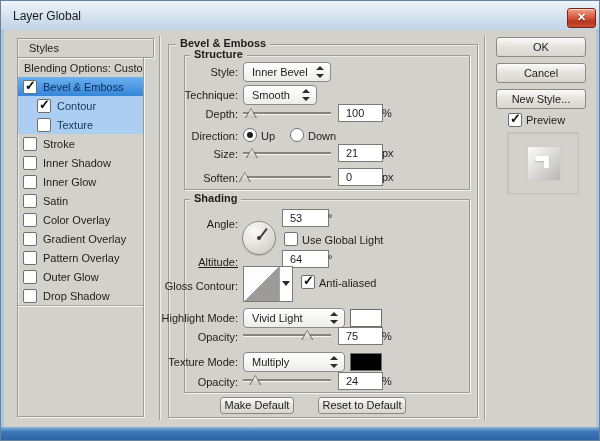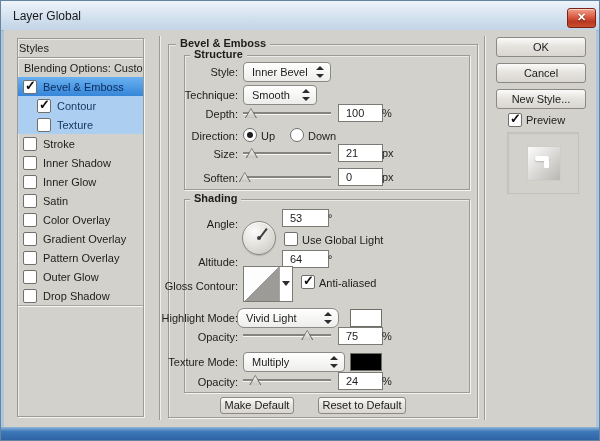--- a/index.html
+++ b/index.html
@@ -43,21 +43,21 @@
   .slider .track{position:absolute;left:0;right:0;top:4px;height:2px;background:#86847f;
                  box-shadow:0 1px 0 rgba(255,255,255,.8);}
   .slider .thumb{position:absolute;top:0;width:12px;height:10px;margin-left:-6px;
                  clip-path:polygon(50% 0,100% 100%,0 100%);background:#5f5d59;}
   .slider .thumb::after{content:"";position:absolute;left:1px;top:1px;width:10px;height:9px;
                  clip-path:polygon(50% 0,100% 100%,0 100%);background:linear-gradient(#f2f0ec,#c8c6c1);}
   .vsep{position:absolute;width:0;border-left:1px solid #9d9b95;border-right:1px solid #f0efeb;}
   .swatch{position:absolute;width:30px;height:16px;border:1px solid #6f6d68;cursor:pointer;}
 
   
-  .styles-header{position:absolute;left:17px;top:38px;width:124px;height:18px;line-height:18px;padding-left:1px;}
+  .styles-header{position:absolute;left:17px;top:38px;width:124px;height:18px;line-height:18px;padding-left:11px;}
   .styles-list{position:absolute;left:17px;top:57px;width:125px;height:358px;overflow:hidden;}
   .srow{position:relative;height:19px;display:flex;align-items:center;cursor:pointer;}
   .srow .rcb{position:relative;width:12px;height:12px;background:#fff;border:1px solid #6f6f6b;
              border-radius:2px;margin-left:5px;flex:none;}
   .srow.child .rcb{margin-left:19px;}
   .srow .rcb .mark{position:absolute;left:1px;top:-3px;font-size:13px;font-weight:bold;color:#0d0d0d;}
   .srow .slabel{margin-left:6px;white-space:nowrap;}
   .srow.noCb .slabel{margin-left:6px;}
   .srow.selected{background:linear-gradient(#6ab1f1,#3585d9);}
   .srow.selected .slabel{color:#0b2c5c;}
@@ -217,36 +217,36 @@
   <span class="flabel" style="top:218px;">Angle:</span>
   <div class="vbox" style="left:282px;top:209px;width:38px;">53</div>
   <span class="unit" style="left:328px;top:212px;">°</span>
   <div class="dial">
     <div class="pointer"></div>
     <div class="dot"></div>
   </div>
   <span class="cb" style="left:284px;top:232px;"></span>
   <span class="unit" style="left:302px;top:234px;">Use Global Light</span>
 
-  <span class="flabel" style="top:256px;">Altitude:</span>
+  <span class="flabel" style="top:256px;text-decoration:underline;">Altitude:</span>
   <div class="vbox" style="left:282px;top:250px;width:38px;">64</div>
   <span class="unit" style="left:328px;top:253px;">°</span>
 
   <span class="flabel" style="top:280px;">Gloss Contour:</span>
   <div class="contour">
     <div class="thumbimg"></div>
     <div class="carr"></div>
   </div>
   <span class="cb" style="left:301px;top:275px;">
       <span class="mark">✓</span>
     </span>
   <span class="unit" style="left:319px;top:277px;">Anti-aliased</span>
 
   <span class="flabel" style="top:312px;">Highlight Mode:</span>
-  <div class="dd" style="left:237px;top:308px;width:100px;border-radius:7px;">
+  <div class="dd" style="left:243px;top:308px;width:100px;">
     <span class="val">Vivid Light</span>
     <span class="arr"></span>
   </div>
   <span class="swatch" style="left: 350px; top: 309px; background: rgb(255, 255, 255);"></span>
 
   <span class="flabel" style="top:331px;">Opacity:</span>
   <div class="slider" style="left:243px;top:330px;">
     <div class="track"></div>
     <div class="thumb" style="left:73%;"></div>
   </div>

